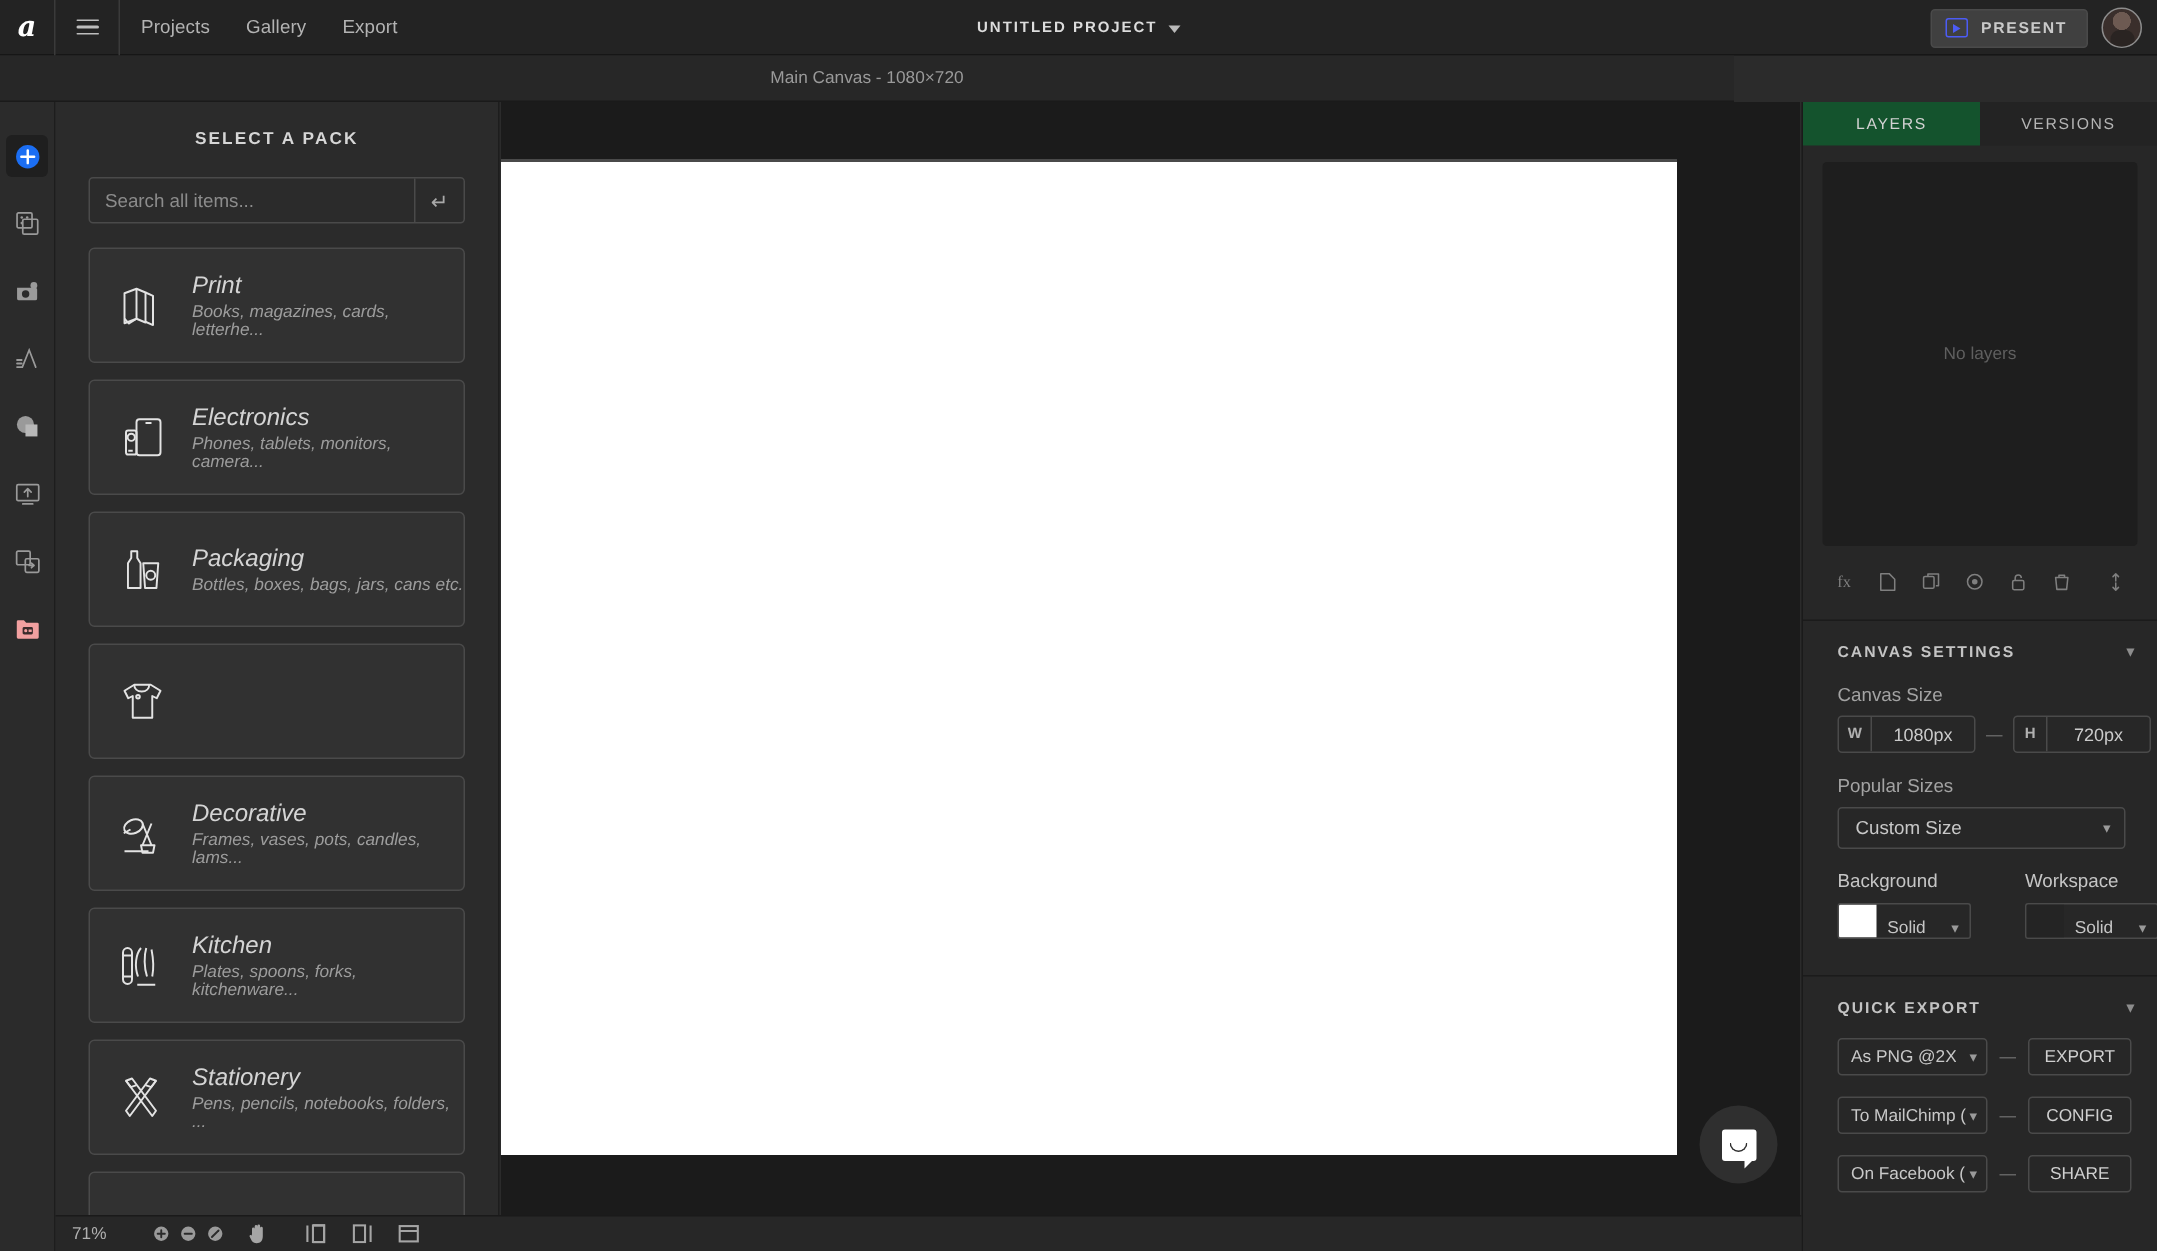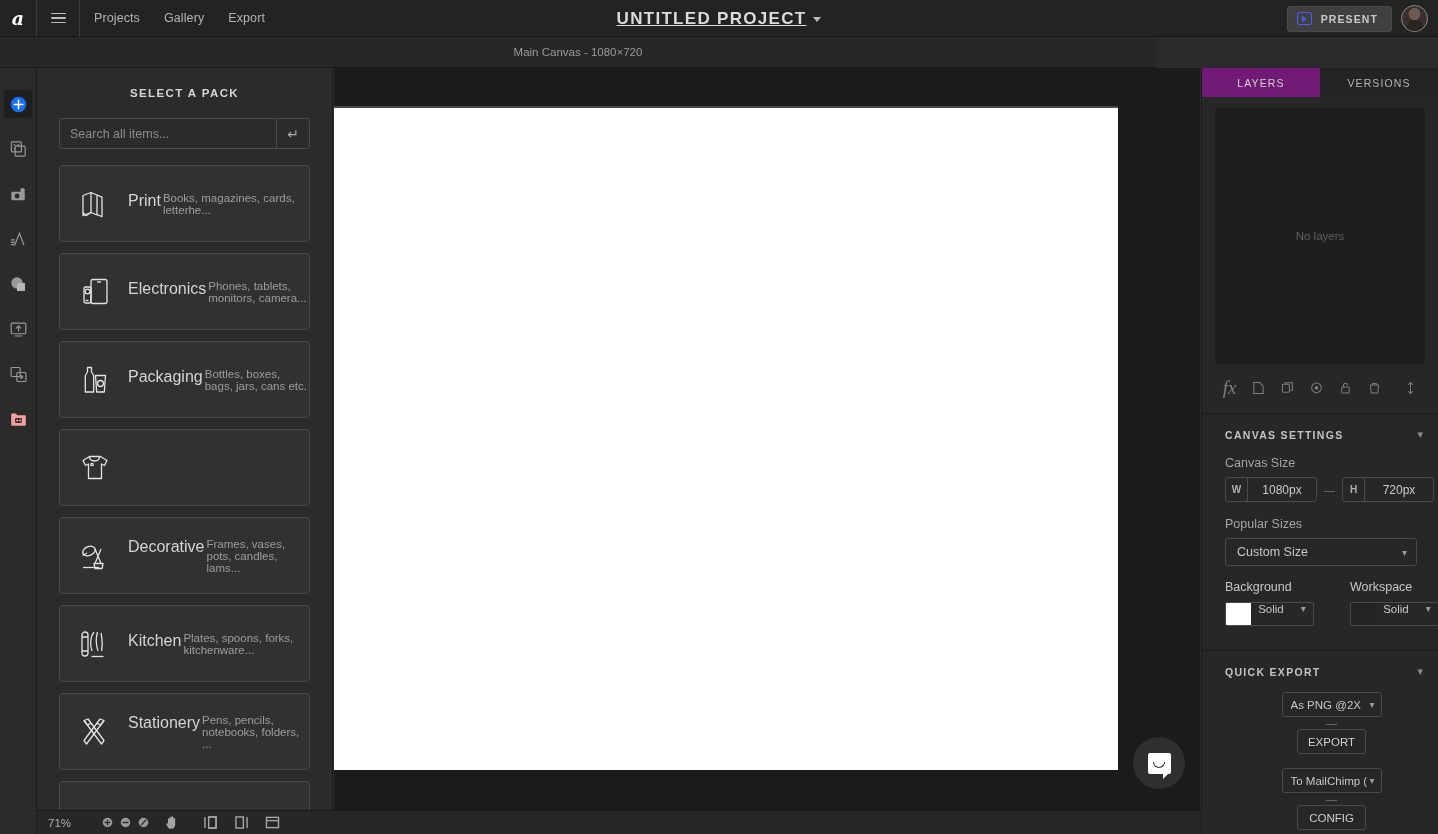--- a/index.html
+++ b/index.html
@@ -36,22 +36,22 @@
   .hamburger span { display: block; height: 1.4px; background: #bdbdbd; margin: 3px 0; border-radius: 1px; }
   .nav-links { display: flex; align-items: center; padding-left: 14px; gap: 24px; }
   .nav-link { font-size: 12.5px; color: #b3b3b3; letter-spacing: .1px; cursor: pointer; }
 
   .project-title {
     position: absolute; left: 0; right: 0; top: 0; height: 37px;
     display: flex; align-items: center; justify-content: center; gap: 7px;
     pointer-events: none;
   }
   .project-title .label {
-    font-size: 17px; font-weight: 700; letter-spacing: 1.3px; color: #dcdcdc;
-    pointer-events: auto; cursor: pointer; text-decoration: underline;
+    font-size: 10px; font-weight: 700; letter-spacing: 1.3px; color: #dcdcdc;
+    pointer-events: auto; cursor: pointer;
   }
   .caret-down {
     width: 0; height: 0; border-left: 4.5px solid transparent; border-right: 4.5px solid transparent;
     border-top: 5px solid #b9b9b9; margin-top: 2px;
   }
 
   .topbar-right {
     position: absolute; right: 10px; top: 0; height: 37px;
     display: flex; align-items: center; gap: 9px;
   }
@@ -131,21 +131,21 @@
   }
   .packlist { margin-top: 16px; padding: 0 22px; }
   .pack-card {
     height: 77px; margin-bottom: 11px;
     border: 1px solid #4a4a4a; border-radius: 4px;
     background: #313131;
     display: flex; align-items: center; padding-left: 16px; gap: 16px;
     cursor: pointer;
   }
   .pack-ico { width: 36px; height: 36px; flex: 0 0 36px; display: flex; align-items: center; justify-content: center; }
-  .pack-text { display: flex; flex-direction: row; gap: 2px; }
+  .pack-text { display: flex; flex-direction: column; gap: 2px; font-style: italic; }
   .pack-name { font-size: 16px; color: #d4d4d4; font-weight: 400; }
   .pack-desc { font-size: 11.5px; color: #9d9d9d; }
 
   
   .workspace {
     position: absolute; top: 68px; left: 334px; width: 866px; height: 742px;
     background: #1b1b1b; overflow: hidden;
   }
   .canvas-sheet {
     position: absolute; left: 0px; top: 40px; width: 784px; height: 662px;
@@ -177,40 +177,40 @@
   .rightpanel {
     position: absolute; top: 68px; left: 1201px; width: 237px; height: 766px;
     background: #272727; border-left: 1px solid #1a1a1a;
   }
   .tabs { display: flex; height: 29px; }
   .tab {
     flex: 1; display: flex; align-items: center; justify-content: center;
     font-size: 10.5px; font-weight: 400; letter-spacing: 1.1px; color: #b5b5b5;
     cursor: pointer;
   }
-  .tab.active { background: #701a75; color: #d2d2d2; }
+  .tab.active { background: #14532d; color: #d2d2d2; }
   .tab.inactive { background: #232323; }
 
   .layers-box {
     margin: 11px 13px 0 13px; height: 256px;
     background: #1e1e1e; border-radius: 3px;
     display: flex; align-items: center; justify-content: center;
   }
   .no-layers { font-size: 11.5px; color: #5f5f5f; }
 
   .layer-tools {
     margin: 11px 13px 0 13px; height: 26px;
     display: flex; align-items: center; gap: 0;
     position: relative;
   }
   .lt-btn {
     width: 29px; height: 22px; display: flex; align-items: center; justify-content: center;
     cursor: pointer; color: #7f7f7f;
   }
-  .lt-fx { font-family: "Liberation Serif", serif; font-style: italic; font-size: 19px; }
+  .lt-fx { font-family: "Liberation Serif", serif; font-size: 11px; }
   .lt-sep { flex: 1; }
 
   .panel-divider { height: 1px; background: #1b1b1b; margin-top: 12px; }
 
   .section-head {
     display: flex; align-items: center; justify-content: space-between;
     padding: 14px 15px 0 23px;
   }
   .section-title { font-size: 10.5px; font-weight: 700; letter-spacing: 1.3px; color: #c4c4c4; }
   .collapse-ico { color: #8d8d8d; font-size: 11px; cursor: pointer; }
@@ -242,26 +242,26 @@
   .chev { color: #9a9a9a; font-size: 10px; }
 
   .two-col { display: flex; padding-left: 23px; gap: 36px; margin-top: 14px; }
   .col-label { font-size: 12.5px; color: #c6c6c6; margin-bottom: 8px; }
   .swatch-select {
     display: flex; align-items: stretch; height: 24px; width: 89px;
     border: 1px solid #4a4a4a; border-radius: 2px; overflow: hidden; cursor: pointer;
   }
   .swatch { width: 25px; }
   .swatch-txt {
-    flex: 1; display: flex; align-items: flex-start; justify-content: center; gap: 17px;
+    flex: 1; display: flex; align-items: flex-end; justify-content: center; gap: 17px;
     font-size: 11.5px; color: #c6c6c6;
   }
 
   .export-row {
-    display: flex; align-items: center; padding-left: 23px; gap: 0; margin-top: 14px; flex-direction: column;
+    display: flex; align-items: center; padding-left: 23px; gap: 0; margin-top: 14px;
   }
   .export-select {
     width: 100px; height: 25px; border: 1px solid #4a4a4a; border-radius: 3px;
     display: flex; align-items: center; justify-content: space-between;
     padding: 0 6px 0 8px; cursor: pointer;
   }
   .export-select .sv { font-size: 11.5px; color: #c8c8c8; white-space: nowrap; overflow: hidden; }
   .ex-dash { color: #777; padding: 0 8px; font-size: 11px; }
   .export-btn {
     min-width: 69px; height: 25px; border: 1px solid #4a4a4a; border-radius: 3px;

